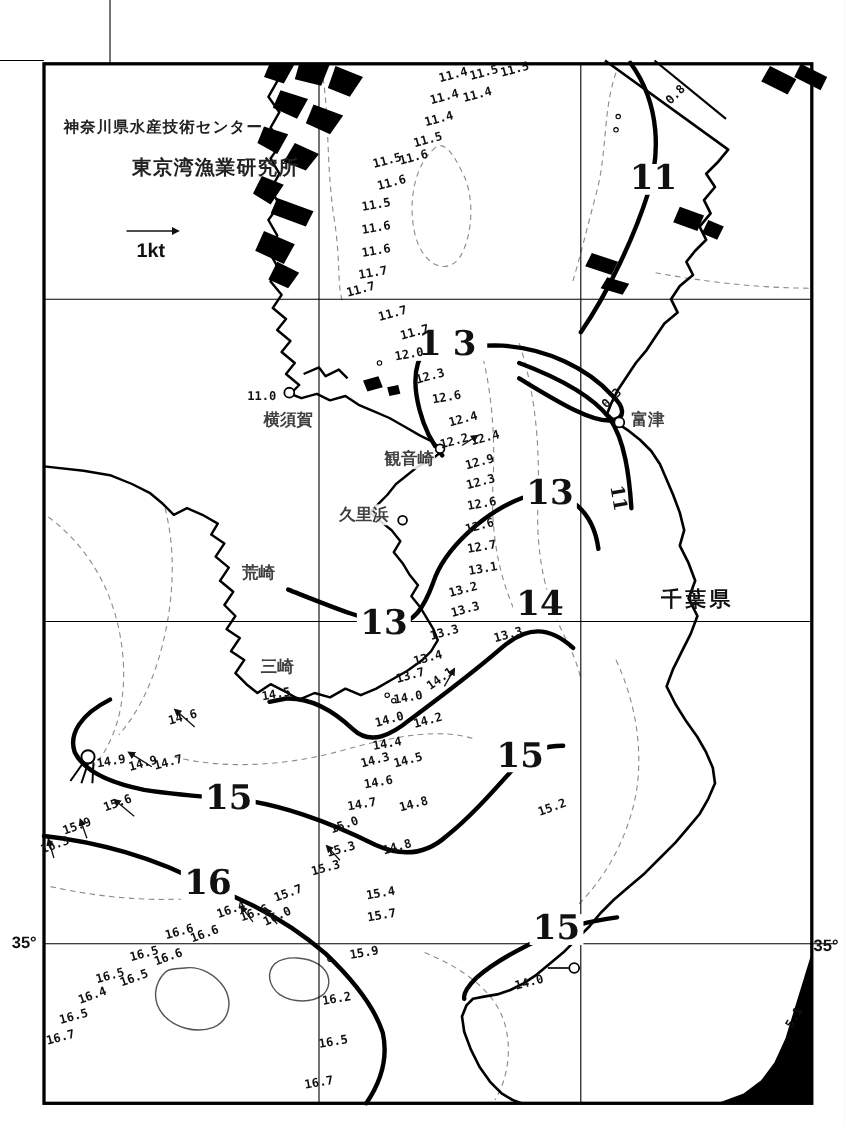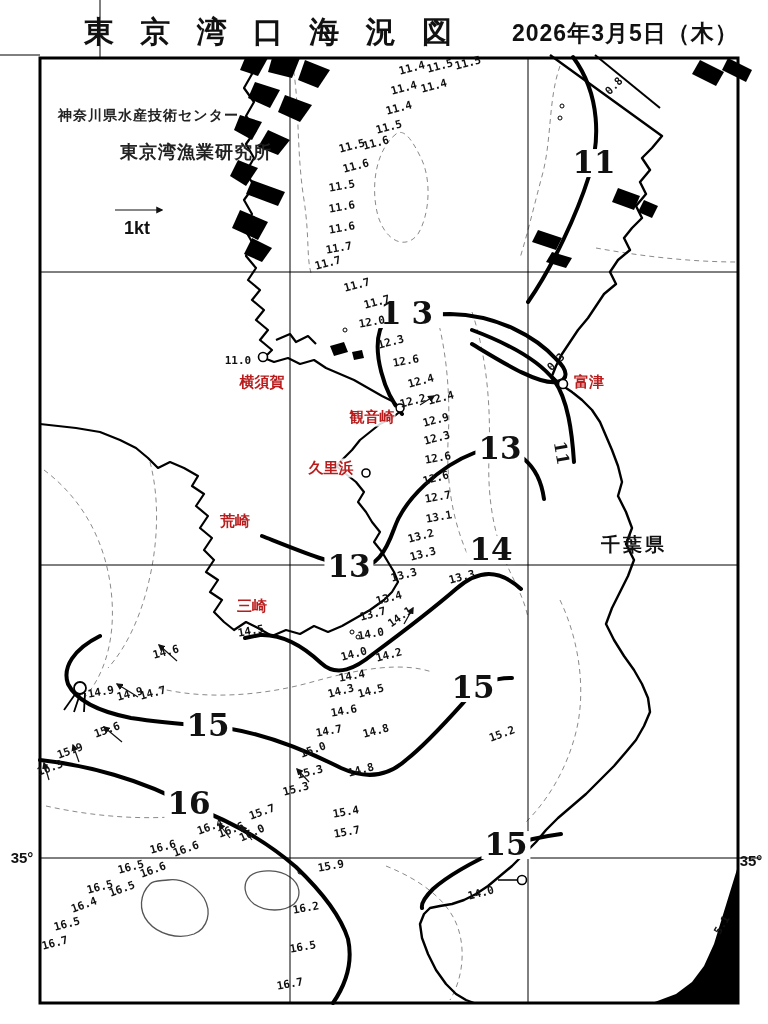--- a/index.html
+++ b/index.html
@@ -8,21 +8,21 @@
   svg{position:absolute;left:0;top:0;}
   .layer{position:absolute;left:0;top:0;width:768px;height:1024px;pointer-events:none;}
   .title{position:absolute;left:84px;top:12px;font-size:30px;font-weight:bold;letter-spacing:9px;color:#111;}
   .date{position:absolute;left:512px;top:18px;font-size:23px;font-weight:bold;letter-spacing:1px;color:#111;}
   .org{position:absolute;font-size:14px;font-weight:bold;color:#222;letter-spacing:1px;}
   .org3{font-size:18px;}
   .pref{position:absolute;left:66px;top:152px;font-size:26px;font-weight:bold;letter-spacing:5px;}
   .scale{position:absolute;left:124px;top:218px;font-size:18px;font-weight:bold;}
   .anno{position:absolute;font-size:11px;font-weight:bold;white-space:nowrap;color:#111;
         font-family:"DejaVu Sans Mono","DejaVu Sans",monospace;}
-  .place{position:absolute;font-size:15px;font-weight:bold;white-space:nowrap;color:#b91c1c;
+  .place{position:absolute;font-size:15px;font-weight:bold;white-space:nowrap;color:#404040;
          transform:translate(-50%,-50%);background:rgba(255,255,255,.85);padding:0 1px;}
   .region{position:absolute;font-size:19px;font-weight:bold;letter-spacing:3px;transform:translate(-50%,-50%);}
   .clabel{position:absolute;font-family:"DejaVu Serif","Liberation Serif",serif;font-weight:bold;
           font-size:31px;transform:translate(-50%,-50%);background:#fff;padding:0 3px;line-height:.9;}
   .clabel.sm{font-size:17px;background:transparent;padding:0;}
   .clabel.sp{letter-spacing:10px;padding-right:0;}
   .lat{position:absolute;font-size:15px;font-weight:bold;transform:translate(-50%,-50%);}
 </style>
 </head>
 <body>
@@ -148,22 +148,20 @@
         <circle cx="352" cy="632" r="2"></circle>
           <circle cx="358" cy="637" r="2"></circle>
         <circle cx="345" cy="330" r="2"></circle>
           <circle cx="300" cy="872" r="2"></circle>
         <circle cx="562" cy="106" r="2"></circle>
           <circle cx="560" cy="118" r="2"></circle>
       </g>
     </g>
   </svg>
 
-  <div class="title">東 京 湾 口 海 況 図</div>
-  <div class="date">2026年3月5日（木）</div>
 
   <div class="org" style="left:58px;top:107px;">神奈川県水産技術センター</div>
   <div class="org org3" style="left:120px;top:140px;">東京湾漁業研究所</div>
   <div class="scale">1kt</div>
 
   <div class="layer" id="label-layer">
       <span class="place" style="left: 262px; top: 382px; transform: translate(-50%, -50%);">横須賀</span>
       <span class="place" style="left: 372px; top: 417px; transform: translate(-50%, -50%);">観音崎</span>
       <span class="place" style="left: 331px; top: 468px; transform: translate(-50%, -50%);">久里浜</span>
       <span class="place" style="left: 235px; top: 521px; transform: translate(-50%, -50%); text-align: center;">荒崎</span>

